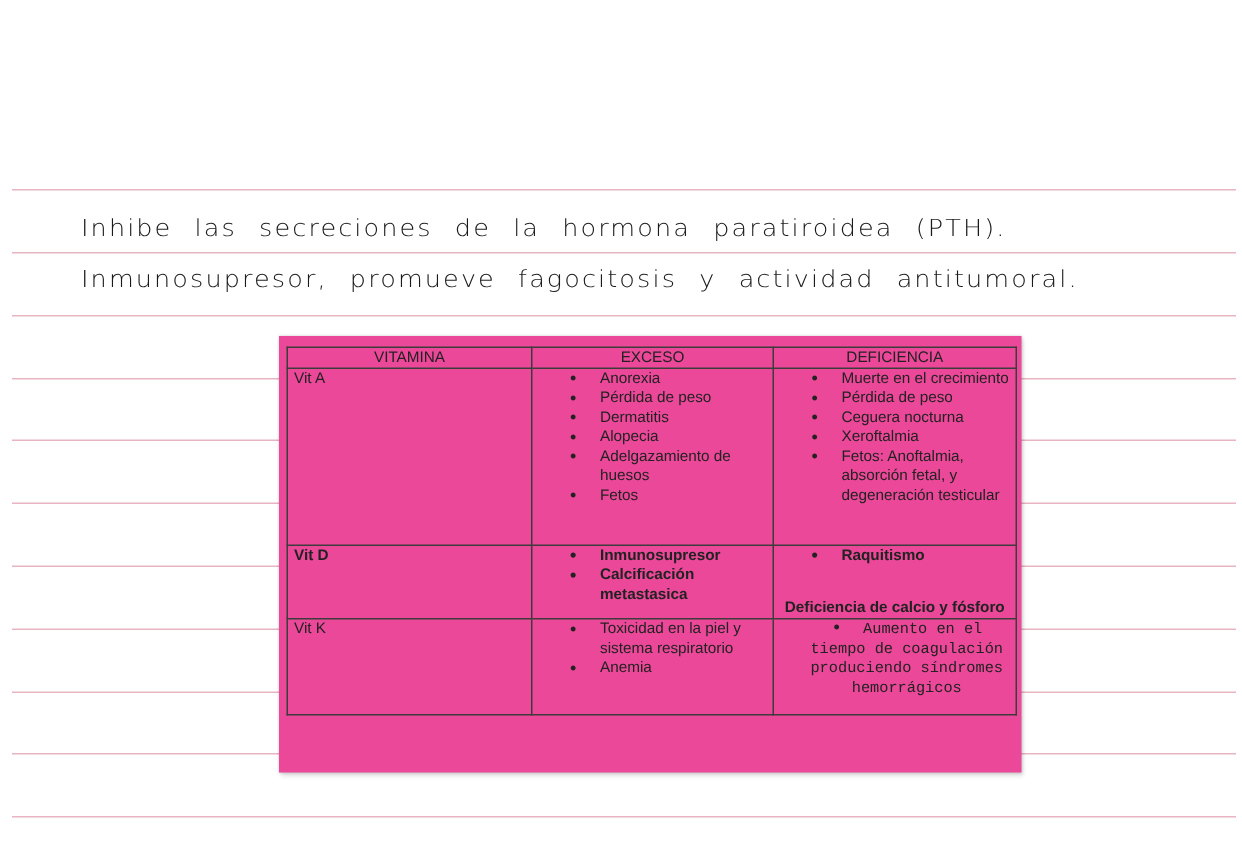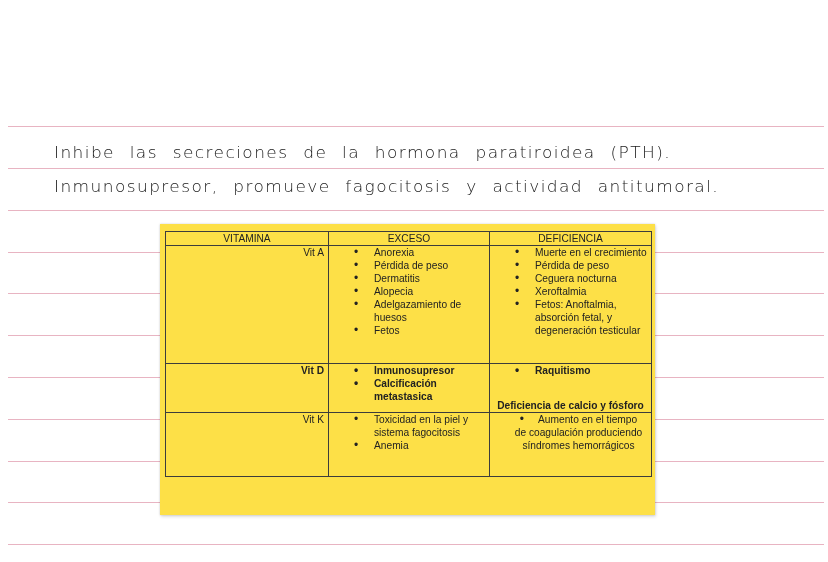--- a/index.html
+++ b/index.html
@@ -13,42 +13,42 @@
   }
   .hand {
     position: absolute; left: 54px;
     font-family: "DejaVu Sans", sans-serif;
     font-size: 17px; color: #1a1a1a; letter-spacing: 1.4px; word-spacing: 8px;
     font-weight: 300; white-space: nowrap;
     transform: scaleY(0.92);
     transform-origin: left bottom;
   }
   .card {
-    position: absolute; left: 160px; top: 224px; width: 495px; height: 291px;
-    background: #fde047;
+    position: absolute; left: 186px; top: 224px; width: 495px; height: 291px;
+    background: #ec4899;
     box-shadow: 0 0 2px rgba(0,0,0,0.18), 1px 2px 3px rgba(0,0,0,0.12);
   }
   table.vt {
     position: absolute; left: 5px; top: 7px;
     width: 486px; border-collapse: collapse; table-layout: fixed;
     font-family: "Liberation Sans", sans-serif; font-size: 10.2px; color: #222;
   }
   table.vt th, table.vt td {
     border: 1.3px solid #3c3c3c; vertical-align: top; padding: 0 4px; line-height: 13px;
   }
   table.vt th { font-weight: normal; text-align: center; height: 13px; padding-top: 0; }
   col.c1 { width: 163px; } col.c2 { width: 161px; } col.c3 { width: 162px; }
-  td.vit { text-align: right; }
+  td.vit { text-align: left; }
   ul.bl { list-style: none; margin: 0; padding: 0; }
   ul.bl li { position: relative; padding-left: 41px; }
   ul.bl li::before {
     content: "\2022"; position: absolute; left: 21px; top: 0; font-size: 12px;
   }
   ul.def li { padding-left: 41px; }
-  .center-li { text-align: center; padding-left: 0 !important; }
+  .center-li { text-align: center; padding-left: 0 !important; font-family: Liberation Mono, monospace; }
   .center-li::before { position: static !important; margin-right: 14px; }
   .u { }
   .plain-center { text-align: center; margin-top: 22px; }
   tr.rA td { height: 117px; }
   tr.rD td { height: 38px; font-weight: bold; }
   tr.rE td { height: 38px; }
   tr.rK td { height: 63px; }
 </style>
 </head>
 <body>
@@ -123,21 +123,21 @@
           </ul>
           <div class="plain-center">Deficiencia de calcio y fósforo</div>
         </td>
       </tr>
 
 
       <tr class="rK">
         <td class="vit">Vit K</td>
         <td>
           <ul class="bl">
-            <li>Toxicidad en la piel y sistema fagocitosis</li>
+            <li>Toxicidad en la piel y sistema respiratorio</li>
             <li>Anemia</li>
           </ul>
         </td>
         <td>
           <ul class="bl def">
             <li class="center-li" style="padding-left:20px !important; padding-right:4px;">Aumento en el tiempo de coagulación produciendo síndromes hemorrágicos</li>
           </ul>
         </td>
       </tr>
     </tbody>

